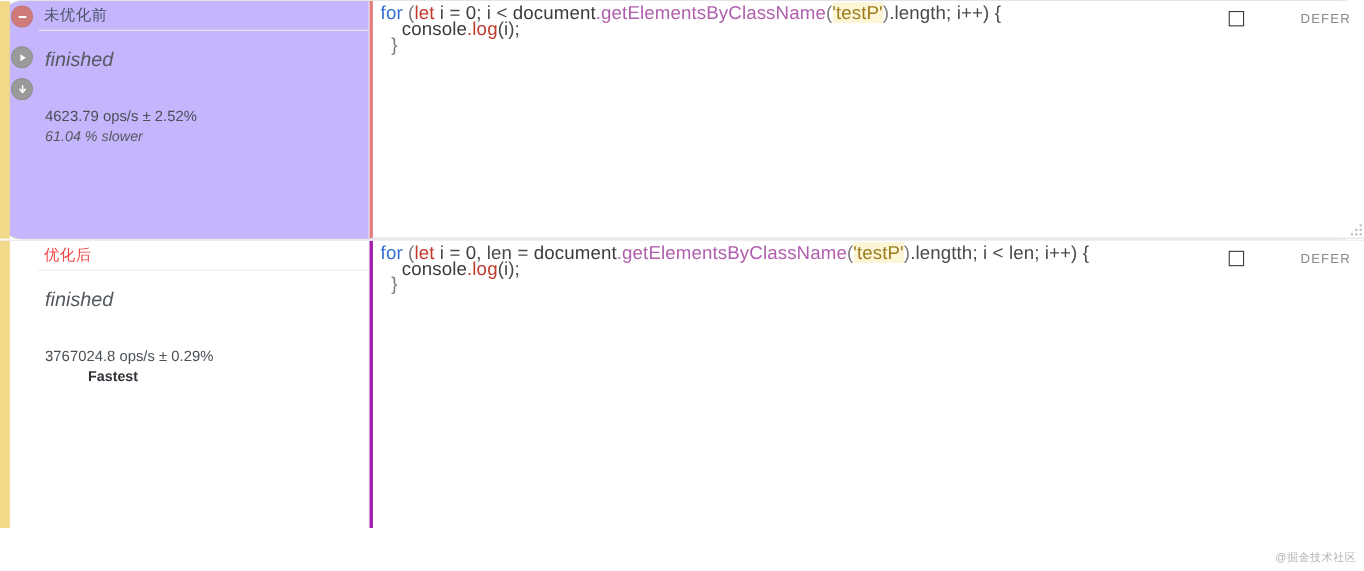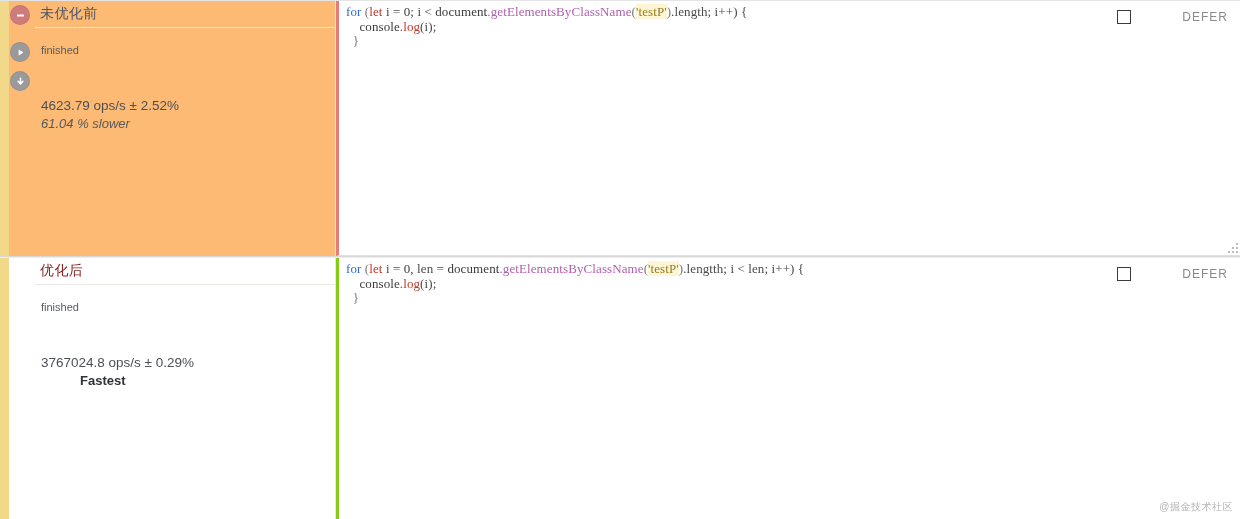--- a/index.html
+++ b/index.html
@@ -19,24 +19,25 @@
   }
 
   
   .test-row {
     display: flex;
     align-items: stretch;
     position: relative;
     box-sizing: border-box;
   }
   .test-row.row-a {
-    height: 257px;
-    background: #fdba74;
+    height: 218px;
+    background: #c4b5fd;
     border-top: 1px solid #e4e4e4;
     border-bottom: 1px solid #d8d8d8;
+    border-radius: 20px;
   }
   .test-row.row-b {
     height: 262px;
     background: #ffffff;
     border-top: 1px solid #ececec;
   }
 
   
   .accent-strip {
     width: 9px;
@@ -74,39 +75,40 @@
     flex: 0 0 301px;
     box-sizing: border-box;
     position: relative;
     border-right: 1px solid #e8e8e8;
   }
   .test-title {
     position: absolute;
     left: 5px;
     top: 4px;
     font-size: 14px;
-    color: #7f1d1d;
+    color: #ef4444;
     letter-spacing: .4px;
     white-space: nowrap;
   }
   .row-a .test-title { color: #4a5568; }
   .title-underline {
     position: absolute;
     left: 0;
     right: 0;
     top: 26px;
     height: 1px;
     background: #e9e9e4;
   }
   .status-text {
     position: absolute;
     left: 6px;
     top: 43px;
-    font-size: 11px;
+    font-size: 18px;
     color: #555a60;
+    font-style: italic;
   }
   .result-block {
     position: absolute;
     left: 6px;
     top: 96px;
   }
   .ops-line {
     font-size: 13.5px;
     color: #4a5056;
     white-space: nowrap;
@@ -138,27 +140,27 @@
     position: absolute;
     left: 0;
     top: 0;
     right: 0;
     bottom: 0;
     box-sizing: border-box;
     background: #ffffff;
     overflow: hidden;
   }
   .row-a .code-box { border-left: 3px solid #e47c7c; border-bottom: 1px solid #e0e0e0; }
-  .row-b .code-box { border-left: 3px solid #84cc16; }
+  .row-b .code-box { border-left: 3px solid #a21caf; }
 
   .code-text {
     margin: 0;
     padding: 4px 18px 0 7px;
-    font-family: Liberation Serif, serif;
-    font-size: 13px;
+    font-family: Liberation Sans, sans-serif;
+    font-size: 17px;
     line-height: 14.5px;
     color: #404040;
     white-space: pre;
     letter-spacing: .1px;
   }
   .tok-kw      { color: #2f6fd0; }     
   .tok-let     { color: #c0392b; }     
   .tok-ident   { color: #3b3b3b; }     
   .tok-member  { color: #b05fae; }     
   .tok-method  { color: #c0392b; }     

